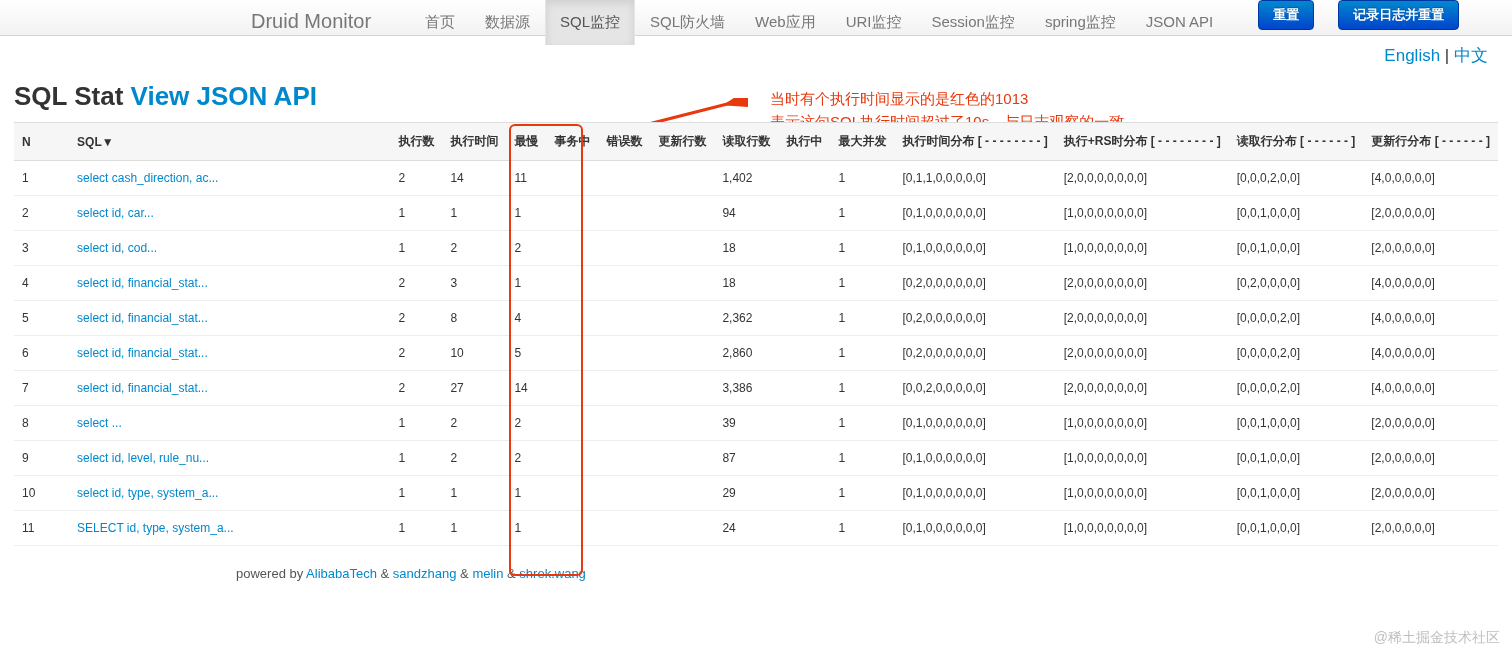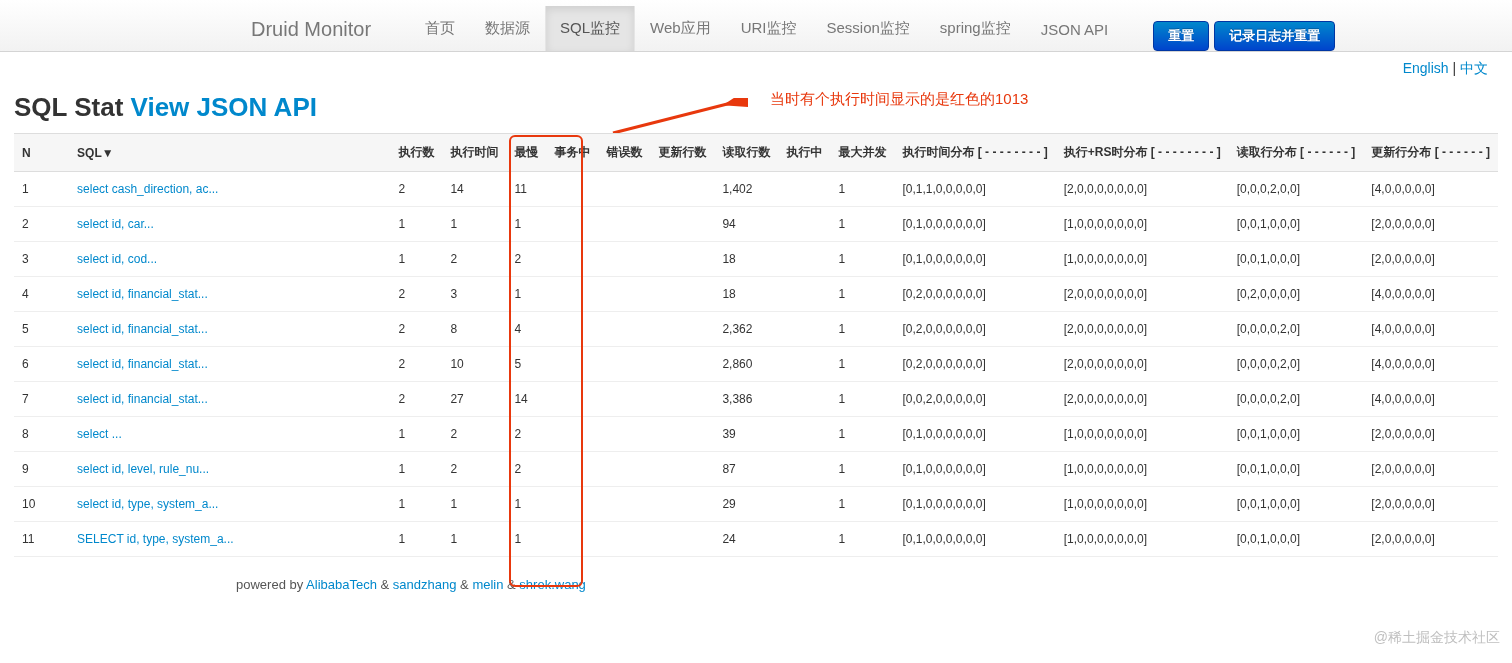--- a/index.html
+++ b/index.html
@@ -1,23 +1,23 @@
 <!DOCTYPE html>
 <html><head>
   <meta charset="utf-8">
   <style>
     * { margin: 0; padding: 0; box-sizing: border-box; }
     body { font-family: "Helvetica Neue", Helvetica, Arial, sans-serif; font-size: 13px; color: #333; background: #fff; }
     
     .navbar {
       background: linear-gradient(to bottom, #fff, #f2f2f2);
       border-bottom: 1px solid #d4d4d4;
-      height: 52px;
+      height: 36px;
       display: flex;
-      align-items: flex-end;
+      align-items: flex-start;
       padding-left: 236px;
     }
     .brand {
       font-size: 20px;
       color: #777;
       font-weight: 300;
       margin-right: 24px;
       padding: 10px 15px;
     }
     .nav-item {
@@ -28,39 +28,39 @@
       border-left: 1px solid transparent;
       border-right: 1px solid transparent;
     }
     .nav-item.active {
       background: #e5e5e5;
       color: #555;
       box-shadow: inset 0 3px 8px rgba(0,0,0,0.1);
     }
     .nav-buttons {
       display: flex;
-      gap: 5px;
+      gap: 24px;
       margin-left: 30px;
     }
     .btn-primary {
       background: linear-gradient(to bottom, #0088cc, #0044cc);
       color: #fff;
       border: 1px solid #0036a3;
       border-radius: 4px;
       padding: 5px 14px;
       font-size: 13px;
       font-weight: bold;
       cursor: pointer;
       text-shadow: 0 -1px 0 rgba(0,0,0,0.25);
     }
     
     .lang-bar {
       text-align: right;
       padding: 8px 24px 0;
-      font-size: 14px;
+      font-size: 17px;
     }
     .lang-bar a { color: #0088cc; text-decoration: none; cursor: pointer; }
     .lang-bar span.sep { color: #333; }
     
     .annotation {
       position: absolute;
       top: 88px;
       left: 608px;
       width: 600px;
       display: flex;
@@ -139,20 +139,21 @@
     .col-sql { width: 350px; }
   </style>
 </head>
 <body>
 
 <div class="navbar">
   <div class="brand">Druid Monitor</div>
   <div class="nav-item">首页</div>
     <div class="nav-item">数据源</div>
     <div class="nav-item active">SQL监控</div>
+    <div class="nav-item">SQL防火墙</div>
     <div class="nav-item">Web应用</div>
     <div class="nav-item">URI监控</div>
     <div class="nav-item">Session监控</div>
     <div class="nav-item">spring监控</div>
     <div class="nav-item">JSON API</div>
     <div id="nav-items" style="display: contents;"></div>
   <div class="nav-buttons">
     <button class="btn-primary">重置</button>
     <button class="btn-primary">记录日志并重置</button>
   </div>
@@ -166,21 +167,21 @@
 
 <div class="annotation">
   <svg class="arrow-svg" width="140" height="40">
     <defs>
         <marker id="ah" markerWidth="10" markerHeight="10" refX="2" refY="3" orient="auto">
           <path d="M0,0 L0,6 L9,3 z" fill="#e8380d"></path>
         </marker>
       </defs>
     <line x1="135" y1="2" x2="5" y2="35" stroke="#e8380d" stroke-width="3" marker-start="url(#ah)"></line>
   </svg>
-  <div class="annotation-text"><span>当时有个执行时间显示的是红色的1013</span><br></div>
+  <div class="annotation-text"><span>当时有个执行时间显示的是红色的1013</span><br><span>表示这句SQL执行时间超过了10s，与日志观察的一致</span></div>
 </div>
 
 <div class="page-title">
   <h1><span>SQL Stat </span><span class="link">View JSON API</span></h1>
 </div>
 
 <div class="table-wrap">
   <div class="highlight-box"></div>
   <table>
     <thead>

